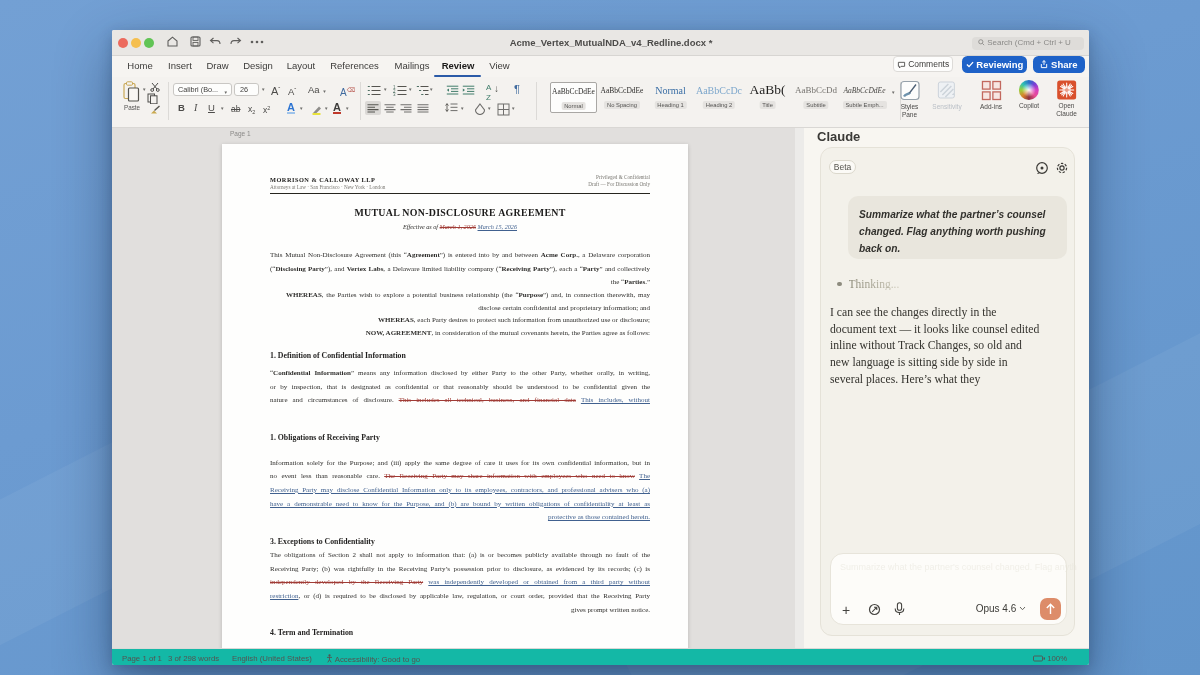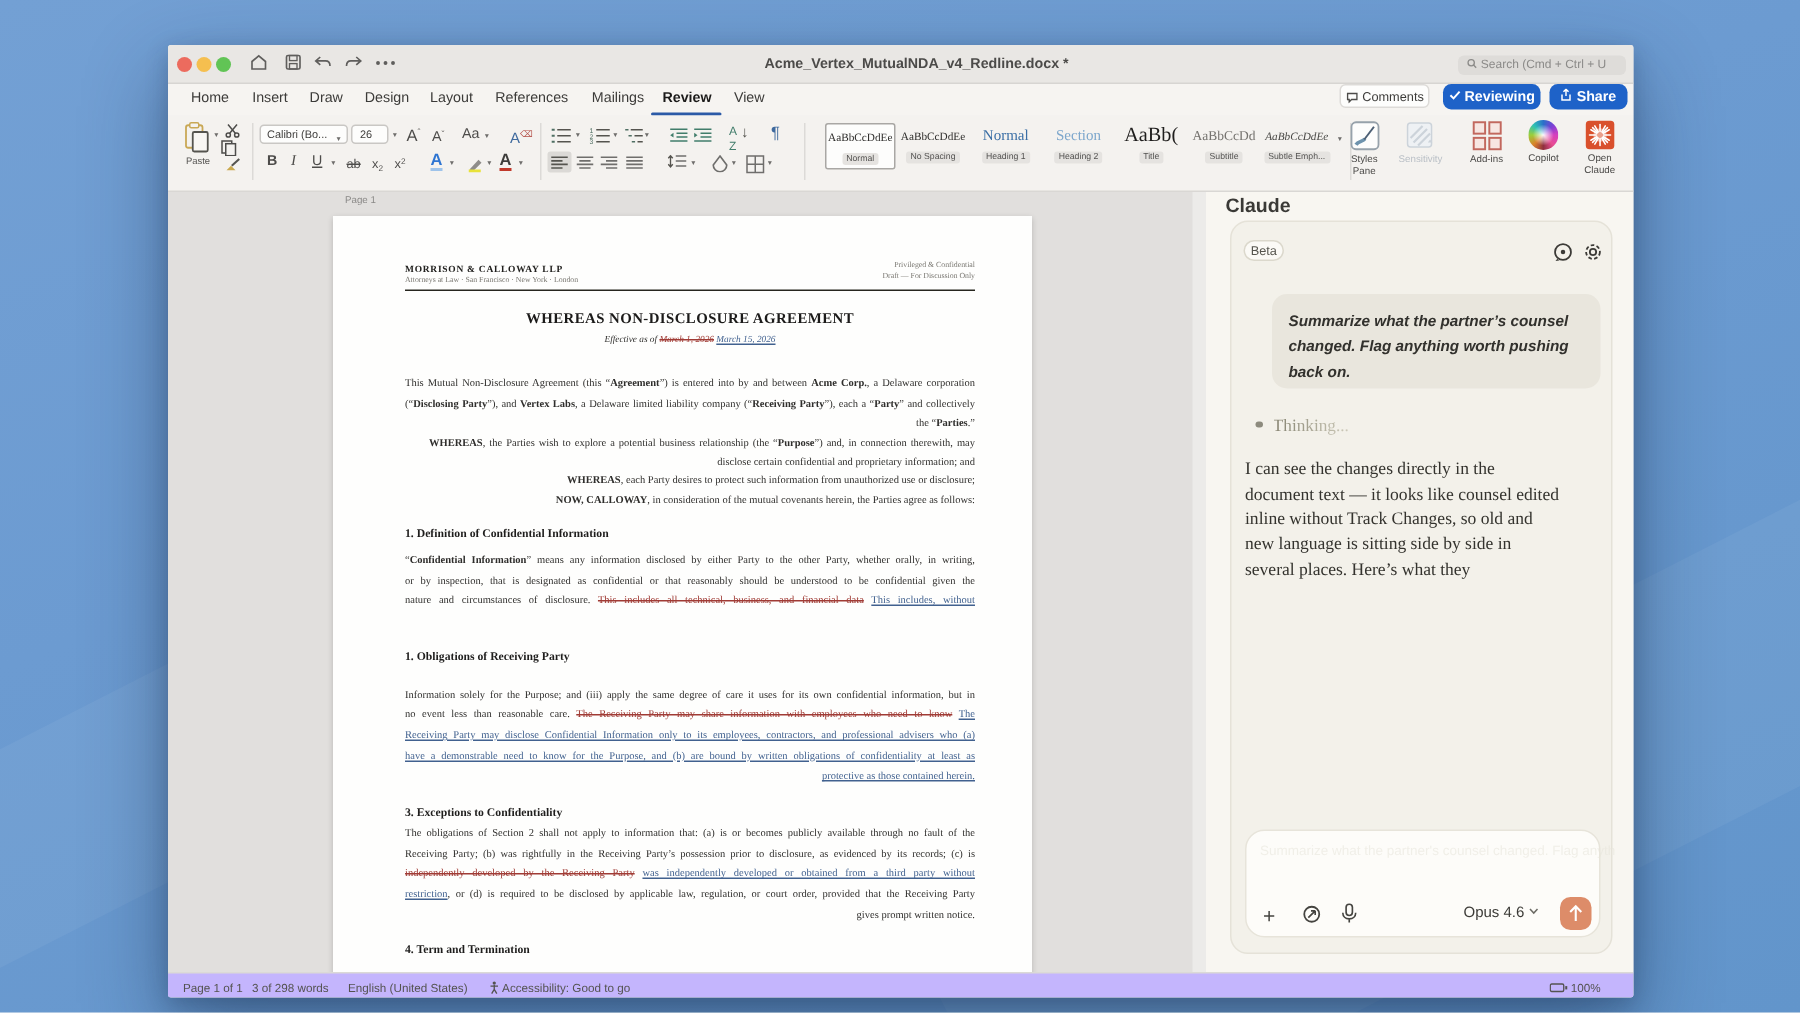--- a/index.html
+++ b/index.html
@@ -49,21 +49,21 @@
 #claudehdr{position:absolute;left:13px;top:1px;font-size:13px;font-weight:bold;color:#3a3936;}
 #panel{position:absolute;left:16px;top:19px;width:255px;height:489px;background:#f3f1ea;border:1px solid #e5e2d8;border-radius:12px;}
 #betapill{position:absolute;left:8px;top:12px;width:27px;height:14px;background:#fbfaf6;border:1px solid #dbd8cc;border-radius:7px;font-size:8.5px;color:#56554e;text-align:center;line-height:13px;}
 #bubble{position:absolute;left:27px;top:48px;width:219px;height:63px;background:#e9e6dd;border-radius:10px;padding:11px 11px;font-size:10.2px;line-height:16.8px;color:#32312d;font-weight:bold;letter-spacing:0px;white-space:nowrap;font-style:italic;}
 #thinkrow{position:absolute;left:16px;top:130px;font-family:"Liberation Serif",serif;font-size:11.5px;color:#8d8b7e;}
 #resp{position:absolute;left:9px;top:157px;white-space:nowrap;font-family:"Liberation Serif",serif;font-size:11.7px;line-height:16.7px;color:#34332e;}
 #inputbox{position:absolute;left:9px;top:405px;width:237px;height:72px;background:#fdfcf9;border:1px solid #e7e4da;border-radius:13px;}
 #opus{position:absolute;right:40px;top:49px;font-size:10px;color:#3c3b37;}
 #send{position:absolute;right:5px;top:44px;width:21px;height:22px;background:#dd8c69;border-radius:7px;color:#fff;text-align:center;}
 
-#statusbar{position:absolute;left:0;top:618px;width:977px;height:17px;background:#c4b5fd;border-top:1px solid #dbd9d6;font-size:7.8px;color:#545351;}
+#statusbar{position:absolute;left:0;top:618px;width:977px;height:17px;background:#14b8a6;border-top:1px solid #dbd9d6;font-size:7.8px;color:#545351;}
 .sb{position:absolute;top:4.5px;}
 svg{display:block;}
 </style>
 </head>
 <body>
 <div class="stripe" style="left:-200px;top:380px;width:900px;height:130px;"></div>
 <div class="stripe" style="left:600px;top:420px;width:900px;height:170px;"></div>
 <div id="win">
 <div id="titlebar">
   <div class="light" style="left:6px;background:#ec6b5e;"></div>
@@ -323,21 +323,21 @@
       </div>
   <div class="scell" style="left:486.5px;">
         <div style="font-family:'Liberation Serif',serif;font-size:7.5px;color:#2f2e2c;margin-top:4px;">AaBbCcDdEe</div>
         <div class="slab">No Spacing</div>
       </div>
   <div class="scell" style="left:535px;">
         <div style="font-family:'Liberation Serif',serif;font-size:10px;color:#3a6ea5;margin-top:2.5px;">Normal</div>
         <div class="slab">Heading 1</div>
       </div>
   <div class="scell" style="left:583.5px;">
-        <div style="font-family:'Liberation Serif',serif;font-size:10px;color:#7da7cc;margin-top:2.5px;">Section</div>
+        <div style="font-family:'Liberation Serif',serif;font-size:10px;color:#7da7cc;margin-top:2.5px;">AaBbCcDc</div>
         <div class="slab">Heading 2</div>
       </div>
   <div class="scell" style="left:632px;">
         <div style="font-family:'Liberation Serif',serif;font-size:13.5px;color:#1f1e1d;margin-top:0;">AaBb(</div>
         <div class="slab">Title</div>
       </div>
   <div class="scell" style="left:680.5px;">
         <div style="font-family:'Liberation Serif',serif;font-size:9px;color:#75736f;margin-top:3px;">AaBbCcDd</div>
         <div class="slab">Subtitle</div>
       </div>
@@ -404,31 +404,31 @@
         <div class="bigl">Open<br>Claude</div>
       </div>
 </div>
 <div id="docarea">
 <div id="pagelabel">Page 1</div>
 <div id="page">
   <div class="ab" style="left:48px;top:31.5px;font-family:'Liberation Serif',serif;font-size:6.3px;font-weight:bold;letter-spacing:0.5px;color:#21201e;">MORRISON &amp; CALLOWAY LLP</div>
   <div class="ab" style="left:48px;top:40px;font-family:'Liberation Serif',serif;font-size:5.2px;color:#7a7872;">Attorneys at Law · San Francisco · New York · London</div>
   <div class="ab" style="left:248px;top:29.5px;width:180px;text-align:right;font-family:'Liberation Serif',serif;font-size:5.2px;color:#7a7872;line-height:7px;">Privileged &amp; Confidential<br>Draft — For Discussion Only</div>
   <div class="ab" style="left:48px;top:48.5px;width:380px;height:1.6px;background:#27261f;"></div>
-  <div class="ab" style="left:48px;top:63px;width:380px;text-align:center;font-family:'Liberation Serif',serif;font-size:9.9px;font-weight:bold;letter-spacing:0.3px;color:#1c1b1a;">WHEREAS NON-DISCLOSURE AGREEMENT</div>
+  <div class="ab" style="left:48px;top:63px;width:380px;text-align:center;font-family:'Liberation Serif',serif;font-size:9.9px;font-weight:bold;letter-spacing:0.3px;color:#1c1b1a;">MUTUAL NON-DISCLOSURE AGREEMENT</div>
   <div class="ab" style="left:48px;top:79px;width:380px;text-align:center;font-family:'Liberation Serif',serif;font-style:italic;font-size:6.2px;color:#2f2e2c;">Effective as of <span class="del">March 1, 2026</span> <span class="ins">March 15, 2026</span></div>
 
   <div class="dline" style="top:105.2px;">This Mutual Non-Disclosure Agreement (this “<b>Agreement</b>”) is entered into by and between <b>Acme Corp.</b>, a Delaware corporation</div>
   <div class="dline" style="top:118.8px;">(“<b>Disclosing Party</b>”), and <b>Vertex Labs</b>, a Delaware limited liability company (“<b>Receiving Party</b>”), each a “<b>Party</b>” and collectively</div>
   <div class="dline dend" style="top:132.4px;">the “<b>Parties</b>.”</div>
 
   <div class="dline" style="top:144.5px;left:64px;width:364px;"><b>WHEREAS</b>, the Parties wish to explore a potential business relationship (the “<b>Purpose</b>”) and, in connection therewith, may</div>
   <div class="dline dend" style="top:158.1px;left:64px;width:364px;">disclose certain confidential and proprietary information; and</div>
   <div class="dline dend" style="top:170.2px;left:64px;width:364px;"><b>WHEREAS</b>, each Party desires to protect such information from unauthorized use or disclosure;</div>
-  <div class="dline dend" style="top:183.1px;"><b>NOW, CALLOWAY</b>, in consideration of the mutual covenants herein, the Parties agree as follows:</div>
+  <div class="dline dend" style="top:183.1px;"><b>NOW, AGREEMENT</b>, in consideration of the mutual covenants herein, the Parties agree as follows:</div>
 
   <div class="dhead" style="top:207px;">1. Definition of Confidential Information</div>
   <div class="dline" style="top:223.2px;">“<b>Confidential Information</b>” means any information disclosed by either Party to the other Party, whether orally, in writing,</div>
   <div class="dline" style="top:236.8px;">or by inspection, that is designated as confidential or that reasonably should be understood to be confidential given the</div>
   <div class="dline" style="top:250.4px;">nature and circumstances of disclosure. <span class="del">This includes all technical, business, and financial data</span> <span class="ins">This includes, without</span></div>
 
   <div class="dhead" style="top:288.5px;">1. Obligations of Receiving Party</div>
   <div class="dline" style="top:312.8px;">Information solely for the Purpose; and (iii) apply the same degree of care it uses for its own confidential information, but in</div>
   <div class="dline" style="top:326.4px;">no event less than reasonable care. <span class="del">The Receiving Party may share information with employees who need to know</span> <span class="ins">The</span></div>
   <div class="dline" style="top:340px;"><span class="ins">Receiving Party may disclose Confidential Information only to its employees, contractors, and professional advisers who (a)</span></div>

